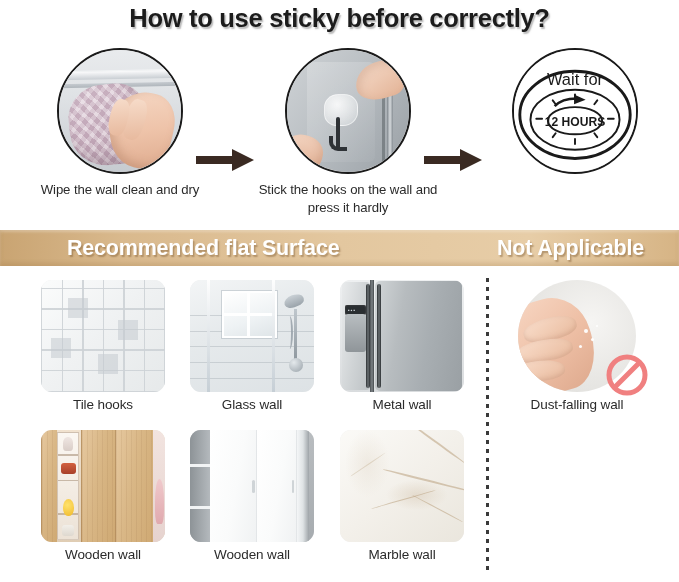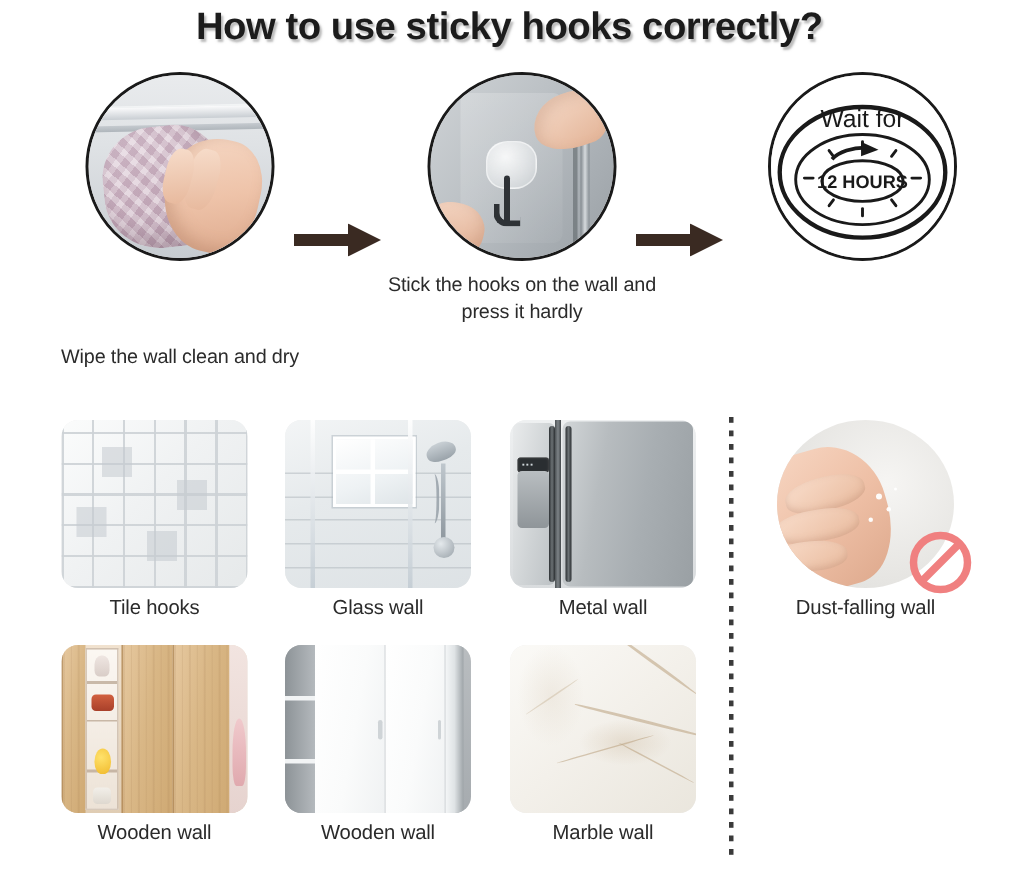--- a/index.html
+++ b/index.html
@@ -33,21 +33,21 @@
   }
   .step1 { left: 57px; }
   .step2 { left: 285px; }
   .step3 { left: 512px; }
 
   .step-caption {
     position: absolute; top: 133px;
     font-size: 13.2px; color: #2b2b2b; text-align: center;
     line-height: 1.35; letter-spacing: -0.1px;
   }
-  .cap1 { left: -31px; width: 188px; margin-top: 48px; }
+  .cap1 { left: -31px; width: 188px; }
   .cap2 { left: -30px; width: 186px; }
   .cap3 { left: -32px; width: 190px; }
 
   
   .arrow {
     position: absolute; top: 101px; width: 58px; height: 22px;
   }
   .arrow svg { display:block; width: 58px; height: 22px; }
   .arrow1 { left: 196px; }
   .arrow2 { left: 424px; }
@@ -372,21 +372,21 @@
       radial-gradient(circle at 52% 82%, rgba(255,255,255,.25) 0 2px, transparent 3px),
       repeating-radial-gradient(circle at 45% 45%, rgba(0,0,0,.13) 0 2px, rgba(255,255,255,.10) 2px 5px),
       linear-gradient(150deg,#9aa0a1 0%,#848a8b 45%,#6f7577 100%);
   }
 </style>
 </head>
 <body>
 
 <div class="page">
 
-  <div class="title">How to use sticky hooks correctly?</div>
+  <div class="title">How to use sticky before correctly?</div>
 
   <div class="steps">
 
     <div class="step step1">
       <div class="step-photo">
         <div class="ph-wall-bg"></div>
         <div class="ph-wall-rail"></div>
         <div class="ph-wall-rail2"></div>
         <div class="ph-towel"></div>
         <div class="ph-hand"></div>
@@ -442,20 +442,24 @@
             <path d="M42 58 A26 15 0 0 1 66 50" fill="none" stroke="#1a1a1a" stroke-width="2.6"></path>
             <path d="M62 46 L74 51.5 L62 56 Z" fill="#1a1a1a"></path>
             <text x="63" y="78" text-anchor="middle" font-family="Liberation Sans, sans-serif" font-size="12.5" font-weight="bold" fill="#1a1a1a">12 HOURS</text>
             <text x="63" y="36" text-anchor="middle" font-family="Liberation Sans, sans-serif" font-size="17" fill="#1a1a1a">Wait for</text>
           </svg>
         </div>
       </div>
     </div>
   </div>
 
+  <div class="banner">
+    <div class="banner-text banner-left">Recommended flat Surface</div>
+    <div class="banner-text banner-right">Not Applicable</div>
+  </div>
 
   <div class="surfaces">
 
     <div class="divider"></div>
 
     <div class="cell r1 c1">
       <div class="thumb">
         <div class="tile-wall"></div>
         <div class="tile-spot" style="left:22%;top:16%;width:16%;height:18%;"></div>
         <div class="tile-spot" style="left:62%;top:36%;width:16%;height:18%;"></div>

